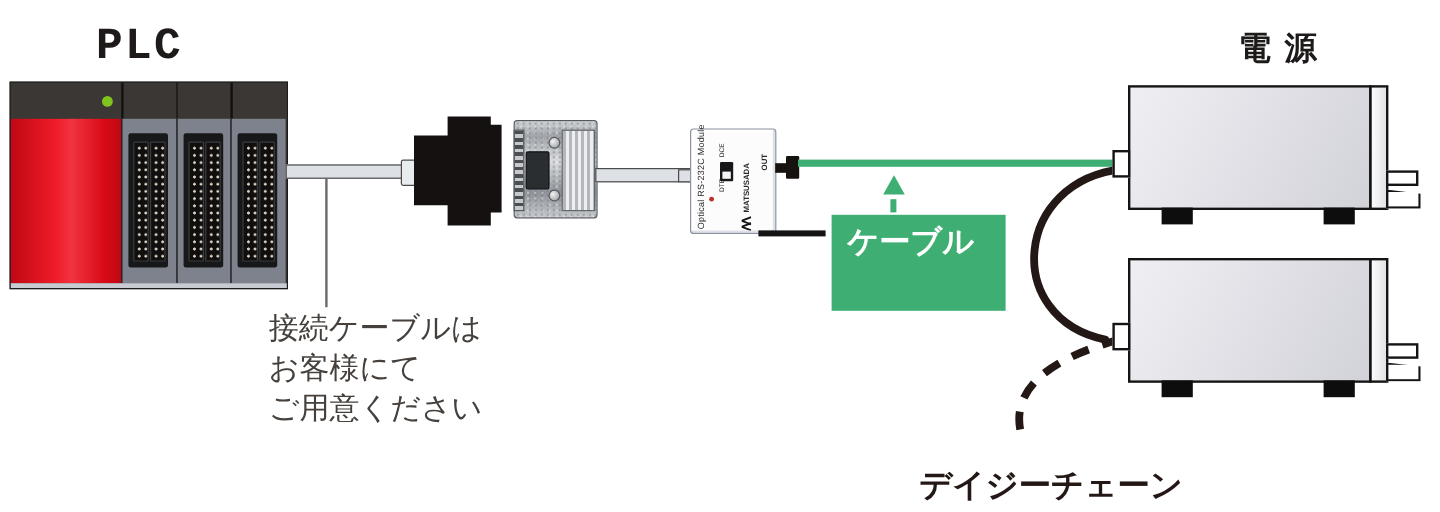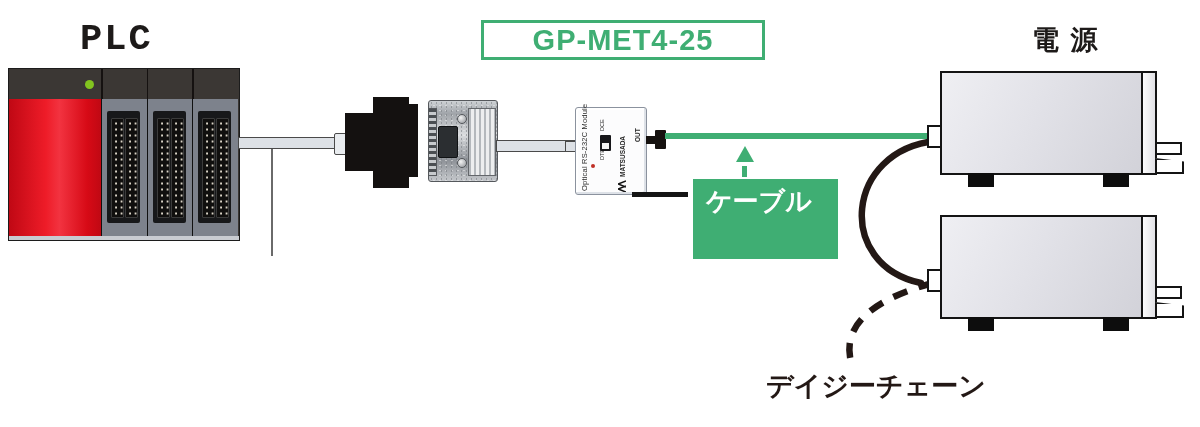--- a/index.html
+++ b/index.html
@@ -4,21 +4,21 @@
 <style>
   html,body{margin:0;padding:0;background:#fff;}
   #canvas{position:relative;width:1200px;height:427px;background:#fff;overflow:hidden;
           font-family:"Liberation Sans","DejaVu Sans",sans-serif;}
   .abs{position:absolute;}
 
   
   .h-label{font-weight:bold;color:#1d1a19;}
   #plc-title{left:80px;top:18px;font-size:37px;letter-spacing:2px;font-family:Liberation Mono, monospace;}
   #power-title{left:1032px;top:22px;font-size:27px;letter-spacing:2px;}
-  #daisy-label{left:766px;top:368px;font-size:27px;color:#231815;}
+  #daisy-label{left:766px;top:386px;font-size:27px;color:#231815;}
 
   
   #gp-box{left:481px;top:20px;width:284px;height:40px;border:3.5px solid var(--green);
           display:flex;align-items:center;justify-content:center;box-sizing:border-box;}
   #gp-box span{font-weight:bold;font-size:29px;color:var(--green);letter-spacing:1px;}
 
   
   #plc-unit{left:8px;top:68px;width:230px;height:171px;border:1.5px solid #1c1c1c;background:#3b3734;}
   #plc-topbar{left:0;top:0;width:230px;height:30px;background:#3b3734;}
   .plc-topdiv{top:0;width:1.5px;height:30px;background:#151110;}
@@ -100,23 +100,20 @@
 
   
   #daisy-svg{left:0;top:0;pointer-events:none;}
 </style>
 </head>
 <body>
 
 <div id="canvas">
 
   <div class="abs h-label" id="plc-title">PLC</div>
-  <div class="abs" id="gp-box">
-    <span>GP-MET4-25</span>
-  </div>
   <div class="abs h-label" id="power-title">電 源</div>
 
   <div class="abs" id="plc-unit">
     <div class="abs" id="plc-topbar"></div>
     <div class="abs plc-topdiv" style="left:92px"></div>
     <div class="abs plc-topdiv" style="left:137.5px"></div>
     <div class="abs plc-topdiv" style="left:183px"></div>
     <div class="abs" id="plc-led"></div>
     <div class="abs" id="plc-red"></div>
     <div class="abs plc-module" style="left:92px">
@@ -136,20 +133,25 @@
         <div class="pin-strip" style="left:4px"></div>
         <div class="pin-strip" style="left:18px"></div>
       </div>
     </div>
     <div class="abs" id="plc-base"></div>
   </div>
 
   <div class="abs gray-cable" id="cable-plc"></div>
   <div class="abs" id="cable-plc-ferrule"></div>
   <div class="abs" id="leader-line"></div>
+  <div class="abs" id="note">
+    <div>接続ケーブルは</div>
+    <div>お客様にて</div>
+    <div>ご用意ください</div>
+  </div>
 
   <svg class="abs" id="adapter-svg" width="78" height="98" viewBox="0 0 78 98">
     <path d="M1,19 L29,19 L29,3 L65,3 L65,10 L74,10 L74,83 L65,83 L65,94 L29,94 L29,77 L1,77 Z" fill="#141110" stroke="none"></path>
   </svg>
 
   <div class="abs" id="dsub"></div>
   <div class="abs" id="dsub-pins"></div>
   <div class="abs" id="dsub-plate"></div>
   <div class="abs screw" style="left:457px;top:114px"></div>
   <div class="abs screw" style="left:457px;top:158px"></div>

